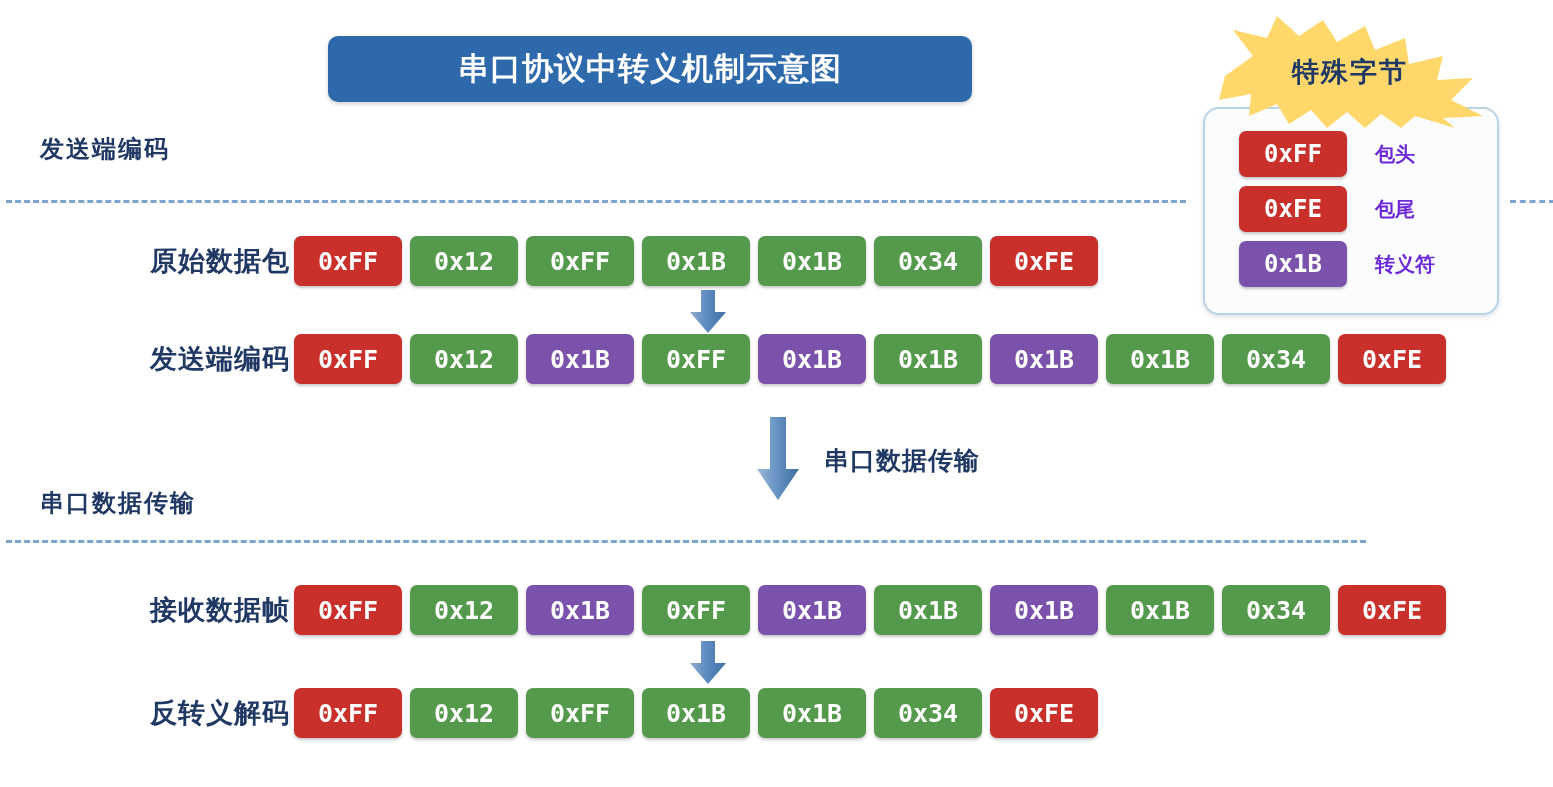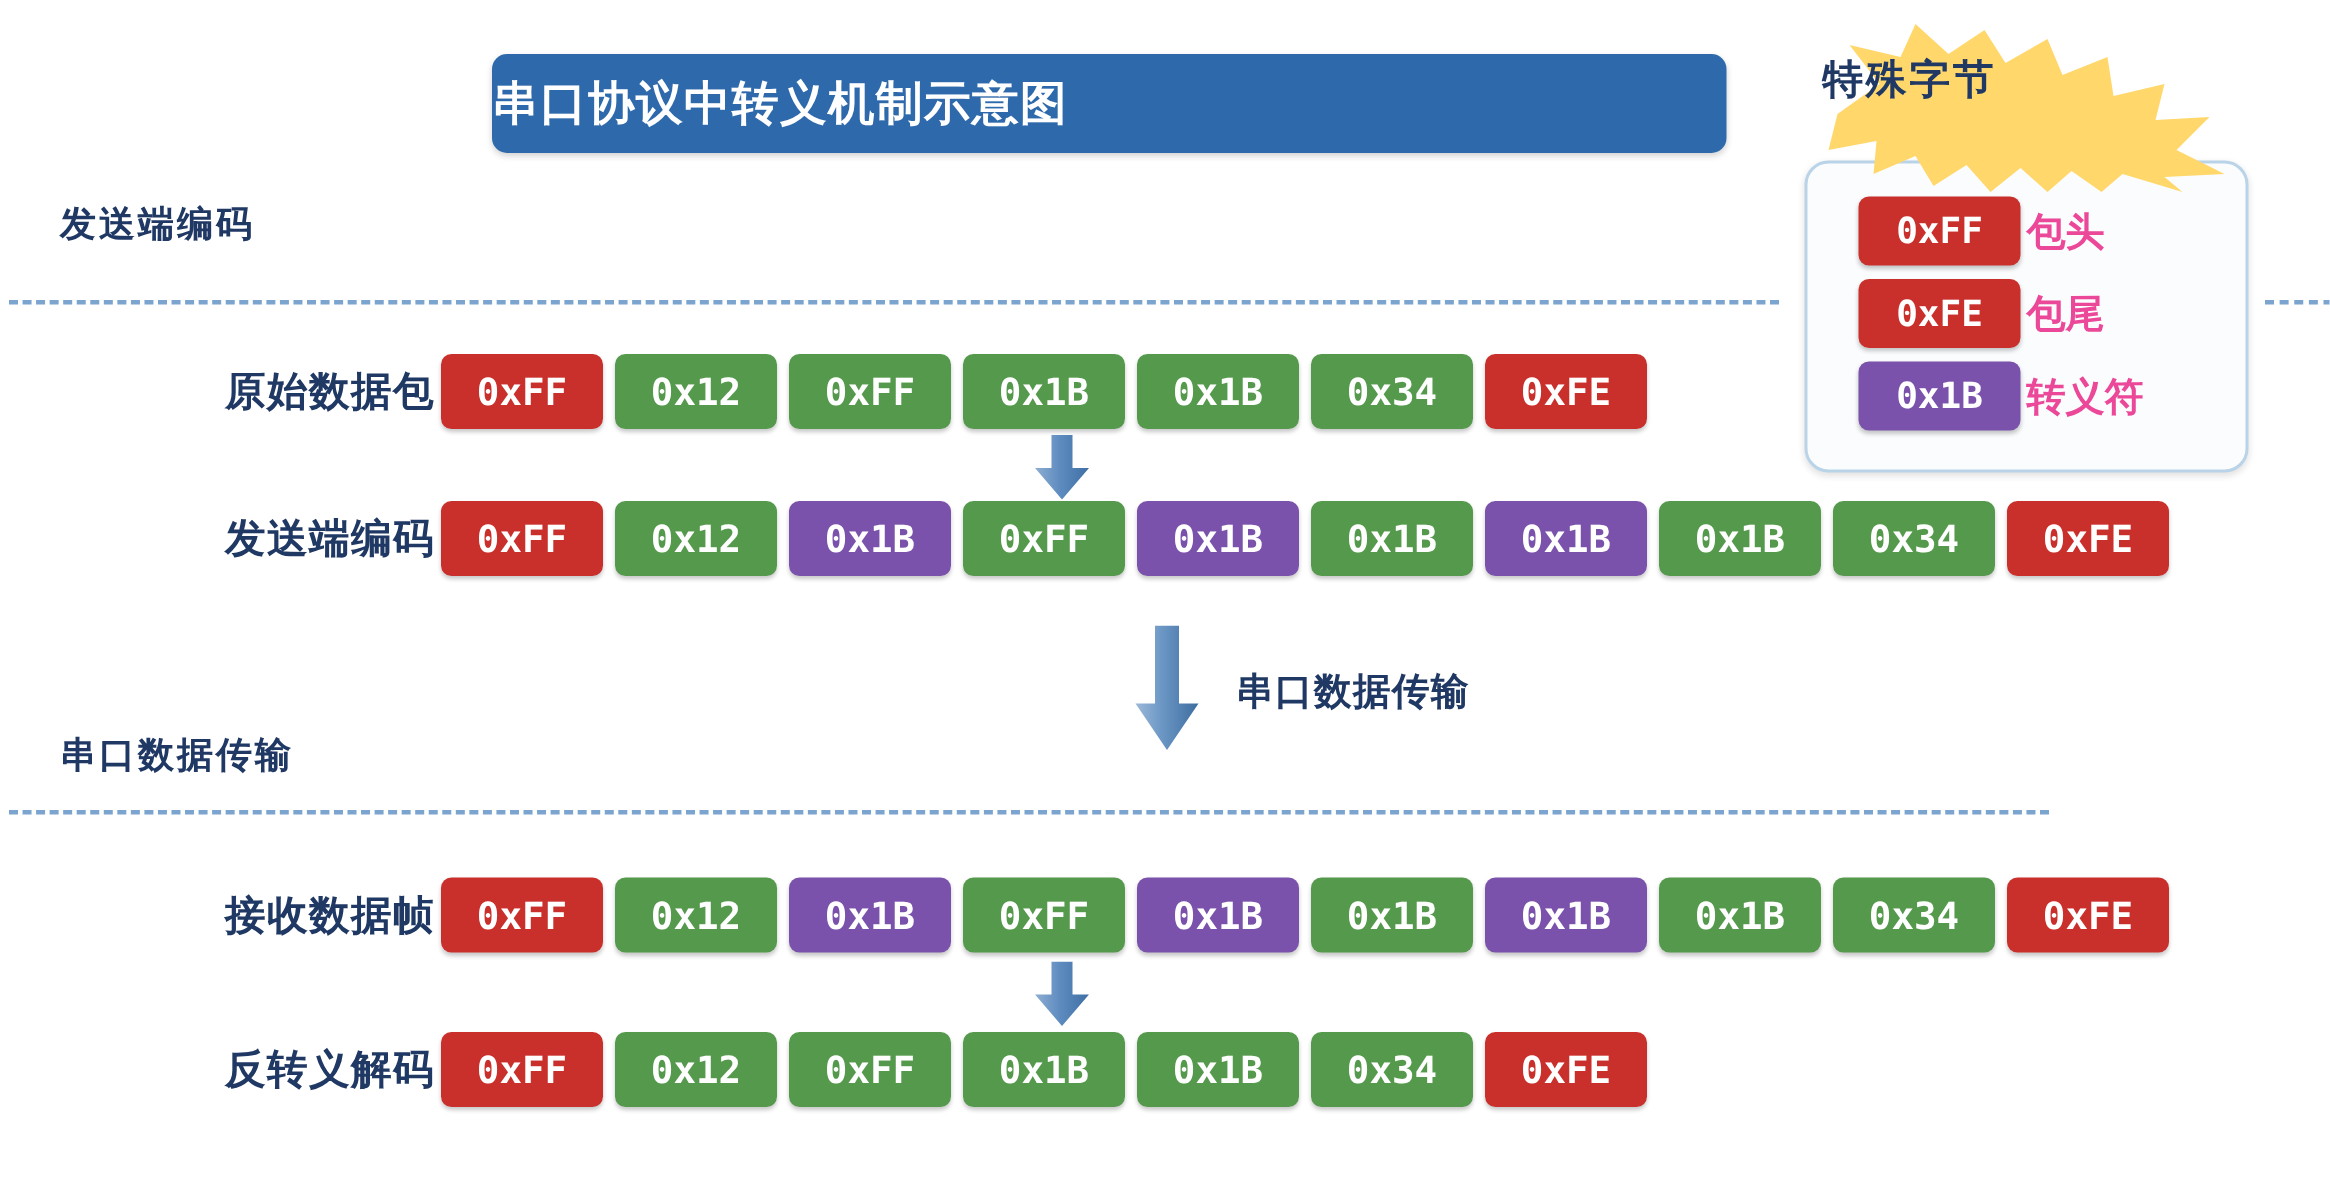--- a/index.html
+++ b/index.html
@@ -7,24 +7,24 @@
     width:1553px;height:787px;
     background:#ffffff;
     font-family:"Liberation Sans","DejaVu Sans",sans-serif;
     overflow:hidden;
     position:relative;
   }
   #stage{position:relative;width:1553px;height:787px;}
 
   
   .title-banner{
-    position:absolute;left:328px;top:36px;width:823px;height:66px;
+    position:absolute;left:328px;top:36px;width:644px;height:66px;
     background:#2e6aab;
     border-radius:10px;
-    display:flex;align-items:center;
+    display:flex;align-items:center;justify-content:center;
     box-shadow:0 2px 4px rgba(0,0,0,.18);
   }
   .title-banner .t{
     color:#ffffff;font-size:31px;font-weight:bold;letter-spacing:1px;
     font-family:"DejaVu Sans","Liberation Sans",sans-serif;
   }
 
   
   .section-head{
     position:absolute;
@@ -101,30 +101,30 @@
   .legend-chip{
     width:108px;height:46px;border-radius:7px;
     display:flex;align-items:center;justify-content:center;
     color:#fff;font-family:"DejaVu Sans Mono","Liberation Mono",monospace;
     font-size:24px;font-weight:bold;
     box-shadow:0 2px 3px rgba(0,0,0,.22);
   }
   .legend-chip.red{background:#c9302c;}
   .legend-chip.purple{background:#7b52ab;}
   .legend-text{
-    margin-left:4px;color:#ec4899;font-size:26px;font-weight:bold;
+    margin-left:28px;color:#6d28d9;font-size:20px;font-weight:bold;
     font-family:"DejaVu Sans","Liberation Sans",sans-serif;white-space:nowrap;
   }
 
   
   .burst{position:absolute;left:1215px;top:16px;width:270px;height:112px;}
   .burst svg{display:block;}
   .burst-label{
-    position:absolute;left:1215px;top:35px;width:270px;
-    text-align:left;
+    position:absolute;left:1215px;top:54px;width:270px;
+    text-align:center;
     color:#1f3864;font-size:27px;font-weight:bold;letter-spacing:2px;
     font-family:"DejaVu Sans","Liberation Sans",sans-serif;
   }
 </style>
 </head>
 <body>
 
 <div id="stage">
 
   <div class="title-banner">

